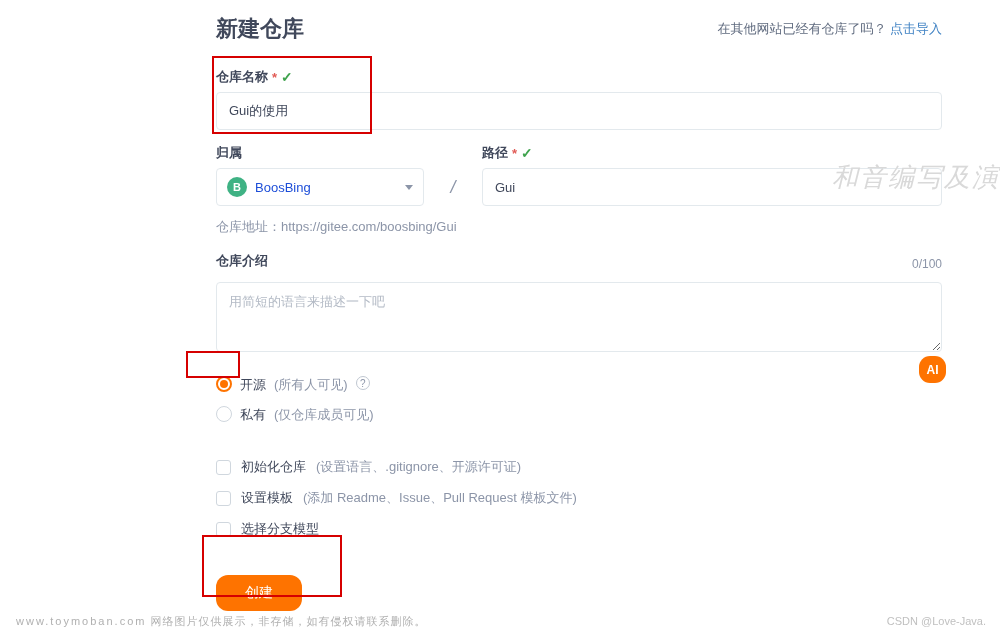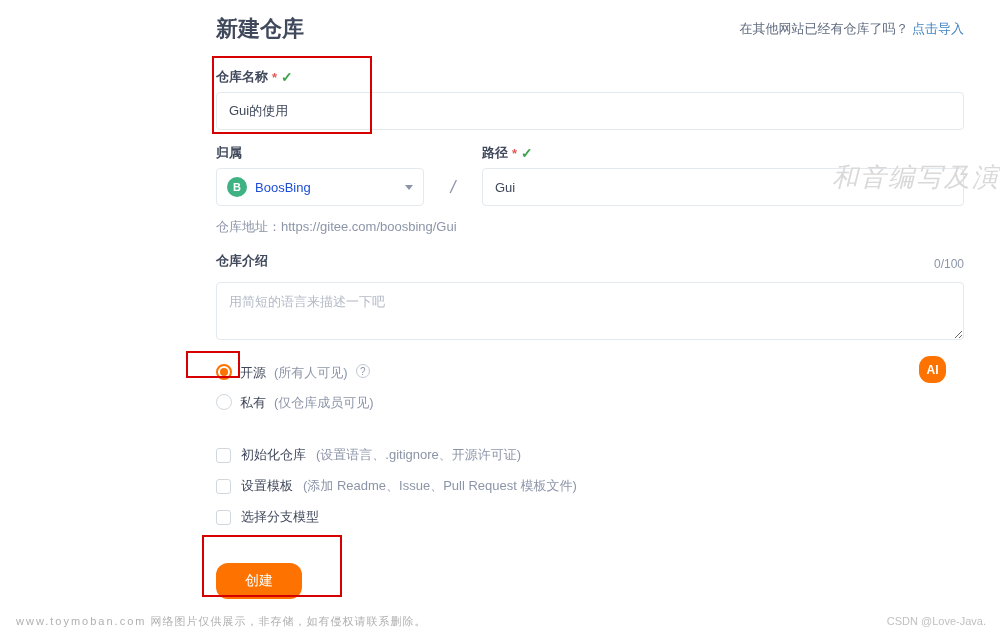--- a/index.html
+++ b/index.html
@@ -1,17 +1,17 @@
 <!DOCTYPE html>
 <html><head>
   <meta charset="utf-8">
   <style>
     * { box-sizing: border-box; margin: 0; padding: 0; }
     body { font-family: -apple-system, BlinkMacSystemFont, "Segoe UI", "PingFang SC", "Microsoft YaHei", sans-serif; background: #fff; width: 1000px; height: 637px; position: relative; color: #40485b; }
-    .container { padding: 14px 36px 0 216px; }
+    .container { padding: 14px 58px 0 216px; }
     .header { display: flex; justify-content: space-between; align-items: center; margin-bottom: 24px; }
     .title { font-size: 22px; font-weight: 600; color: #40485b; }
     .import-prompt { font-size: 13px; color: #606b7f; }
     .import-link { color: #4183c4; cursor: pointer; }
     .field-group { margin-bottom: 14px; }
     .field-label { font-size: 13px; font-weight: 600; color: #40485b; display: flex; align-items: center; gap: 4px; margin-bottom: 6px; }
     .required { color: #e15a55; }
     .check-icon { color: #3fa34d; font-weight: bold; font-size: 14px; }
     .text-input { width: 100%; height: 38px; border: 1px solid #e3e9ed; border-radius: 4px; padding: 0 12px; font-size: 13px; color: #40485b; outline: none; }
     .text-input::placeholder { color: #b3bac5; }
@@ -22,21 +22,21 @@
     .col-owner { flex: 0 0 208px; }
     .col-sep { flex: 0 0 12px; text-align: center; font-size: 18px; color: #8c95a8; padding-bottom: 8px; font-style: italic; }
     .col-path { flex: 1; }
     .select-box { width: 100%; height: 38px; border: 1px solid #e3e9ed; border-radius: 4px; display: flex; align-items: center; padding: 0 10px; cursor: pointer; background: #fff; }
     .avatar { width: 20px; height: 20px; border-radius: 50%; background: #3fb284; color: #fff; display: flex; align-items: center; justify-content: center; font-size: 11px; font-weight: 600; margin-right: 8px; }
     .select-text { flex: 1; font-size: 13px; color: #1d4ed8; }
     .caret { width: 0; height: 0; border-left: 4px solid transparent; border-right: 4px solid transparent; border-top: 5px solid #8c95a8; }
     .url-hint { font-size: 13px; color: #8c95a8; margin-top: 12px; margin-bottom: 16px; }
     .desc-header { display: flex; justify-content: space-between; align-items: center; margin-bottom: 6px; }
     .counter { font-size: 12px; color: #8c95a8; }
-    .textarea { width: 100%; height: 58px; border: 1px solid #e3e9ed; border-radius: 4px; padding: 10px 12px; font-size: 13px; color: #40485b; resize: vertical; outline: none; font-family: inherit; }
+    .textarea { width: 100%; height: 70px; border: 1px solid #e3e9ed; border-radius: 4px; padding: 10px 12px; font-size: 13px; color: #40485b; resize: vertical; outline: none; font-family: inherit; }
     .textarea::placeholder { color: #b3bac5; }
     .radio-group { margin-top: 20px; }
     .radio-row { display: flex; align-items: flex-start; gap: 8px; margin-bottom: 12px; font-size: 13px; }
     .radio { width: 16px; height: 16px; border-radius: 50%; border: 1px solid #d0d7de; display: inline-flex; align-items: center; justify-content: center; cursor: pointer; background: #fff; }
     .radio.selected { border-color: #fe7300; border-width: 2px; }
     .radio.selected::after { content: ""; width: 8px; height: 8px; border-radius: 50%; background: #fe7300; }
     .radio-label-strong { color: #40485b; }
     .radio-label-hint { color: #8c95a8; }
     .help-icon { width: 14px; height: 14px; border-radius: 50%; border: 1px solid #c0c7d1; display: inline-flex; align-items: center; justify-content: center; font-size: 10px; color: #8c95a8; cursor: pointer; }
     .checkbox-group { margin-top: 34px; }

